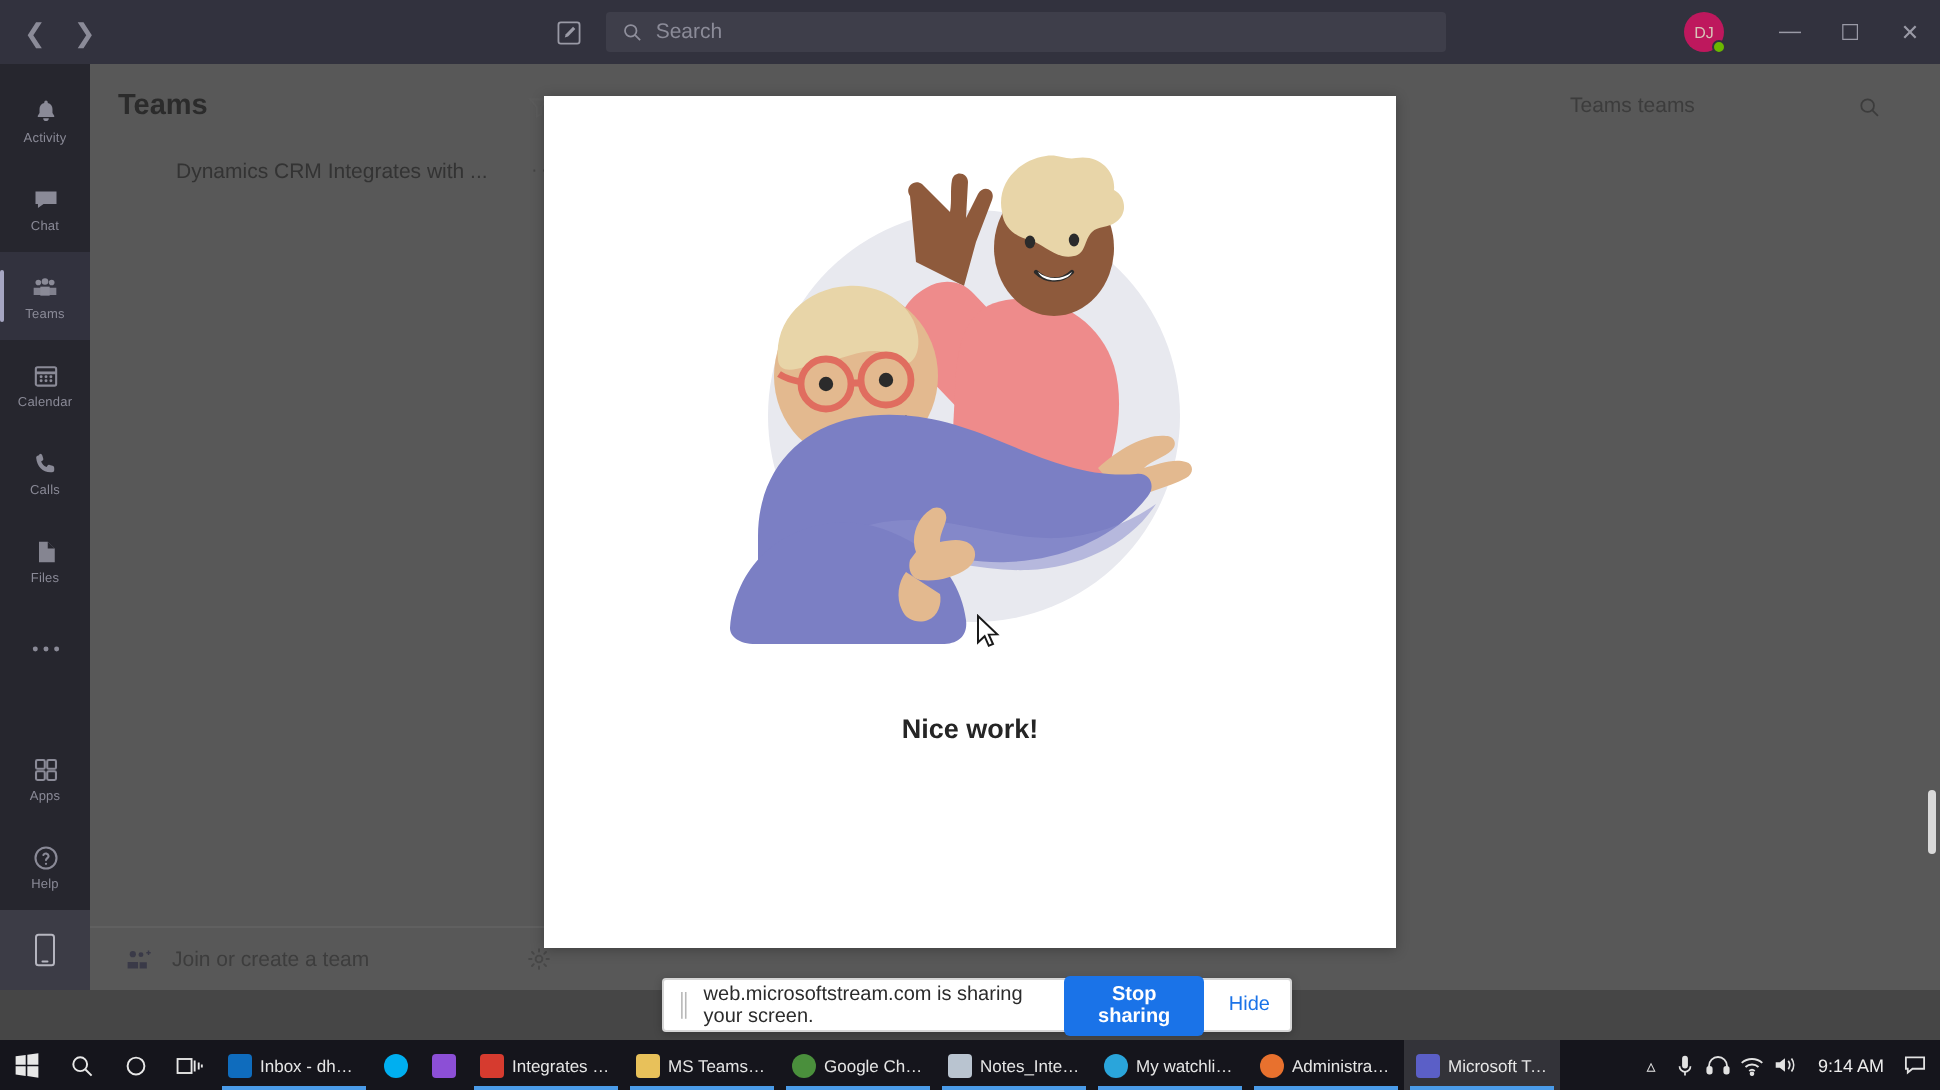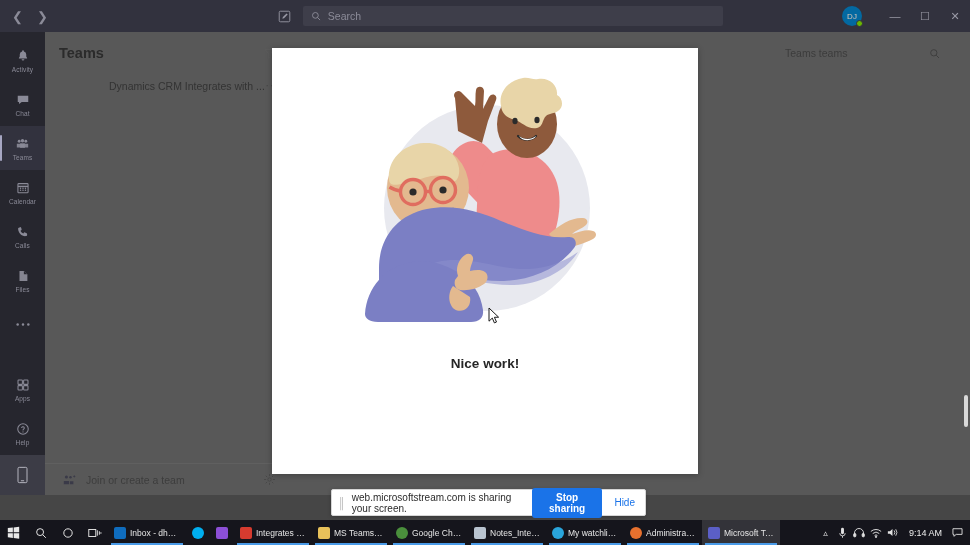--- a/index.html
+++ b/index.html
@@ -23,21 +23,21 @@
   .nav-arrow { color: #8b8b98; font-size: 13px; line-height: 1; cursor: default; }
   .compose-icon { margin-left: 230px; color: #9a9aa6; display: flex; align-items: center; }
   .search-box {
     margin-left: 12px; width: 420px; height: 20px; background: #3e3e4a;
     border-radius: 2px; display: flex; align-items: center; padding: 0 8px;
   }
   .search-box .mag { color: #8f8f9c; margin-right: 7px; display: flex; }
   .search-ph { color: #8b8b98; font-size: 10.5px; }
   .titlebar-right { margin-left: auto; display: flex; align-items: center; }
   .avatar {
-    width: 20px; height: 20px; border-radius: 50%; background: #0369a1;
+    width: 20px; height: 20px; border-radius: 50%; background: #be185d;
     color: #d8c6b8; font-size: 8px; display: flex; align-items: center;
     justify-content: center; position: relative; margin-right: 18px;
   }
   .presence {
     position: absolute; right: -1px; bottom: -1px; width: 7px; height: 7px;
     border-radius: 50%; background: #6bb700; border: 1.5px solid #32323e;
   }
   .wbtn {
     width: 30px; height: 32px; display: flex; align-items: center;
     justify-content: center; color: #9a9aa6; font-size: 11px;
@@ -70,21 +70,21 @@
     position: absolute; top: 32px; left: 45px; width: 245px; bottom: 25px;
     background: #585858;
   }
   .teams-head {
     height: 42px; display: flex; align-items: center; padding: 0 14px;
   }
   .teams-title { font-size: 14.5px; font-weight: bold; color: #2b2b2b; }
   .filter-icon { margin-left: auto; color: #5b5b5b; display: flex; }
   .your-teams { font-size: 9.5px; color: #3b3b3b; padding: 6px 0 4px 16px; }
   .team-row {
-    display: flex; align-items: center; height: 23px; padding-left: 64px;
+    display: flex; align-items: center; height: 23px; padding-left: 43px;
     padding-right: 10px; font-size: 10.5px; color: #333;
   }
   .team-more { margin-left: auto; color: #444; letter-spacing: 1.5px; font-size: 10px; }
   .join-row {
     position: absolute; left: 0; right: 0; bottom: 0; height: 32px;
     display: flex; align-items: center; padding: 0 14px 0 18px;
     font-size: 10.5px; color: #3d3d3d; border-top: 1px solid #606060;
   }
   .join-ico { margin-right: 10px; display: flex; color: #3a3a48; }
   .gear-ico { margin-left: auto; color: #474747; display: flex; }

